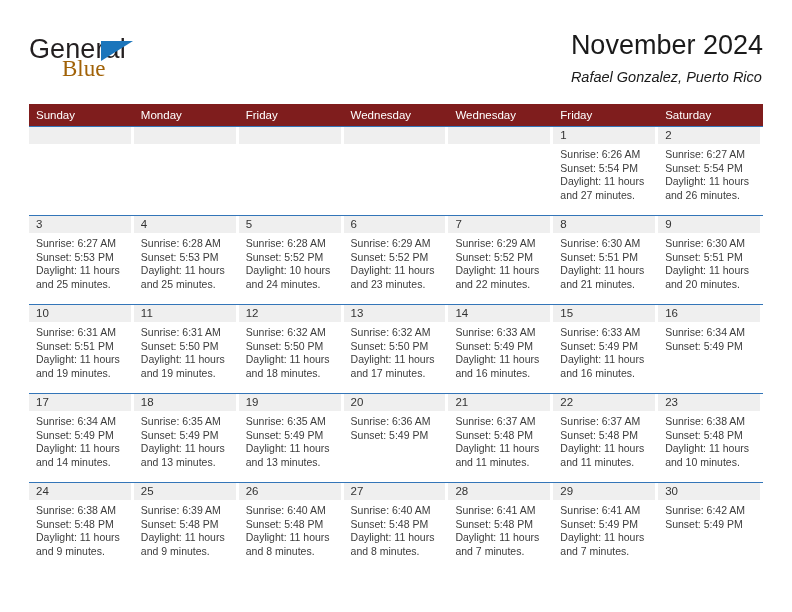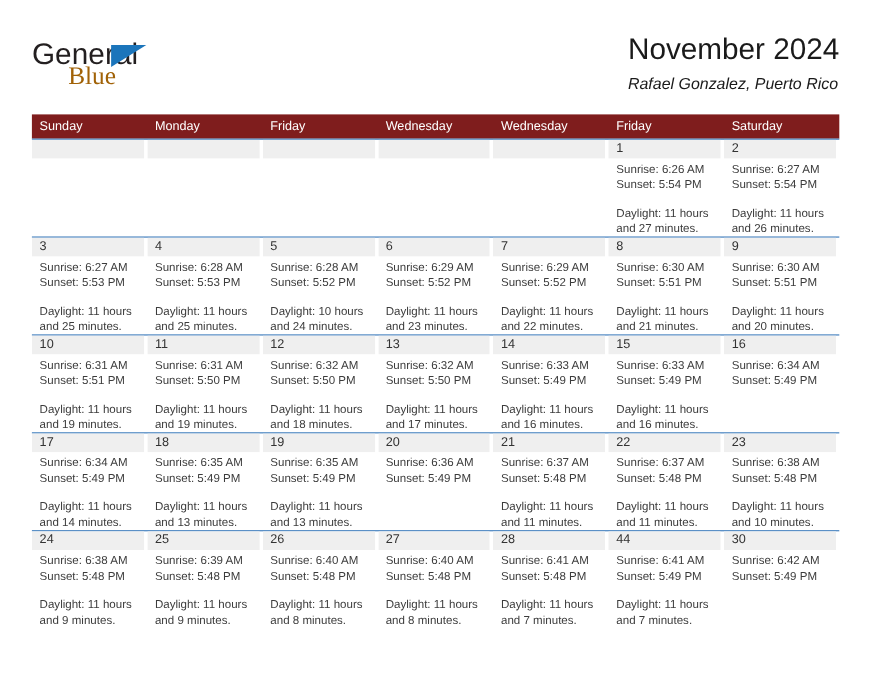--- a/index.html
+++ b/index.html
@@ -148,21 +148,20 @@
     padding: 4px 2px 0 7px;
     font-size: 10.5px;
     line-height: 13.6px;
     color: #3c3c3c;
   }
   .day-info div {
     white-space: nowrap;
   }
   .day-info .daylight {
     white-space: normal;
-    margin-top: 13px;
   }
 </style>
 </head>
 <body>
 
 <div class="page">
 
   <div class="header">
 
     <div class="logo">
@@ -459,21 +458,21 @@
       </div>
       <div class="day">
         <div class="day-num">28</div>
         <div class="day-info">
           <div>Sunrise: 6:41 AM</div>
           <div>Sunset: 5:48 PM</div>
           <div class="daylight">Daylight: 11 hours and 7 minutes.</div>
         </div>
       </div>
       <div class="day">
-        <div class="day-num">44</div>
+        <div class="day-num">29</div>
         <div class="day-info">
           <div>Sunrise: 6:41 AM</div>
           <div>Sunset: 5:49 PM</div>
           <div class="daylight">Daylight: 11 hours and 7 minutes.</div>
         </div>
       </div>
       <div class="day">
         <div class="day-num">30</div>
         <div class="day-info">
           <div>Sunrise: 6:42 AM</div>

